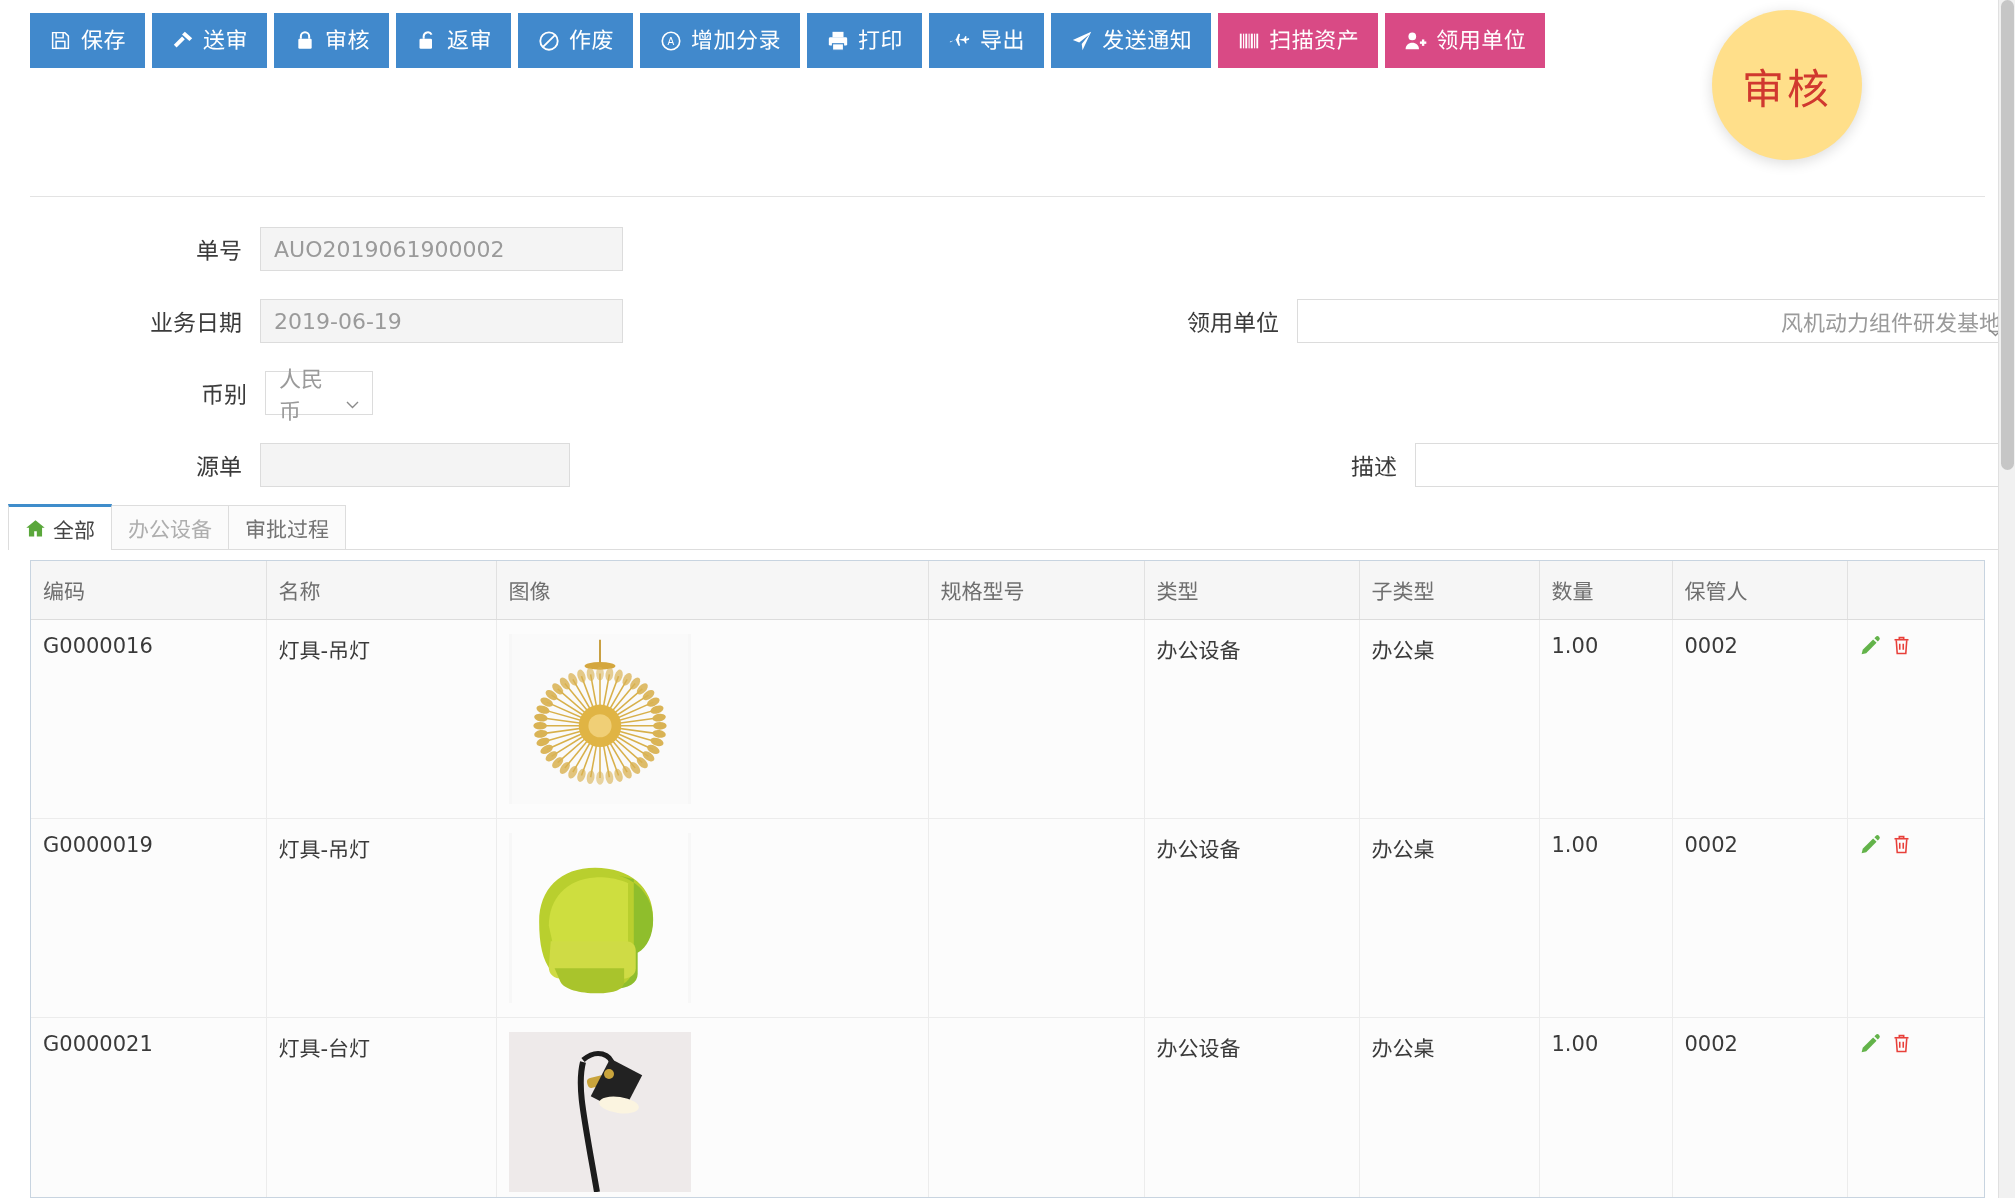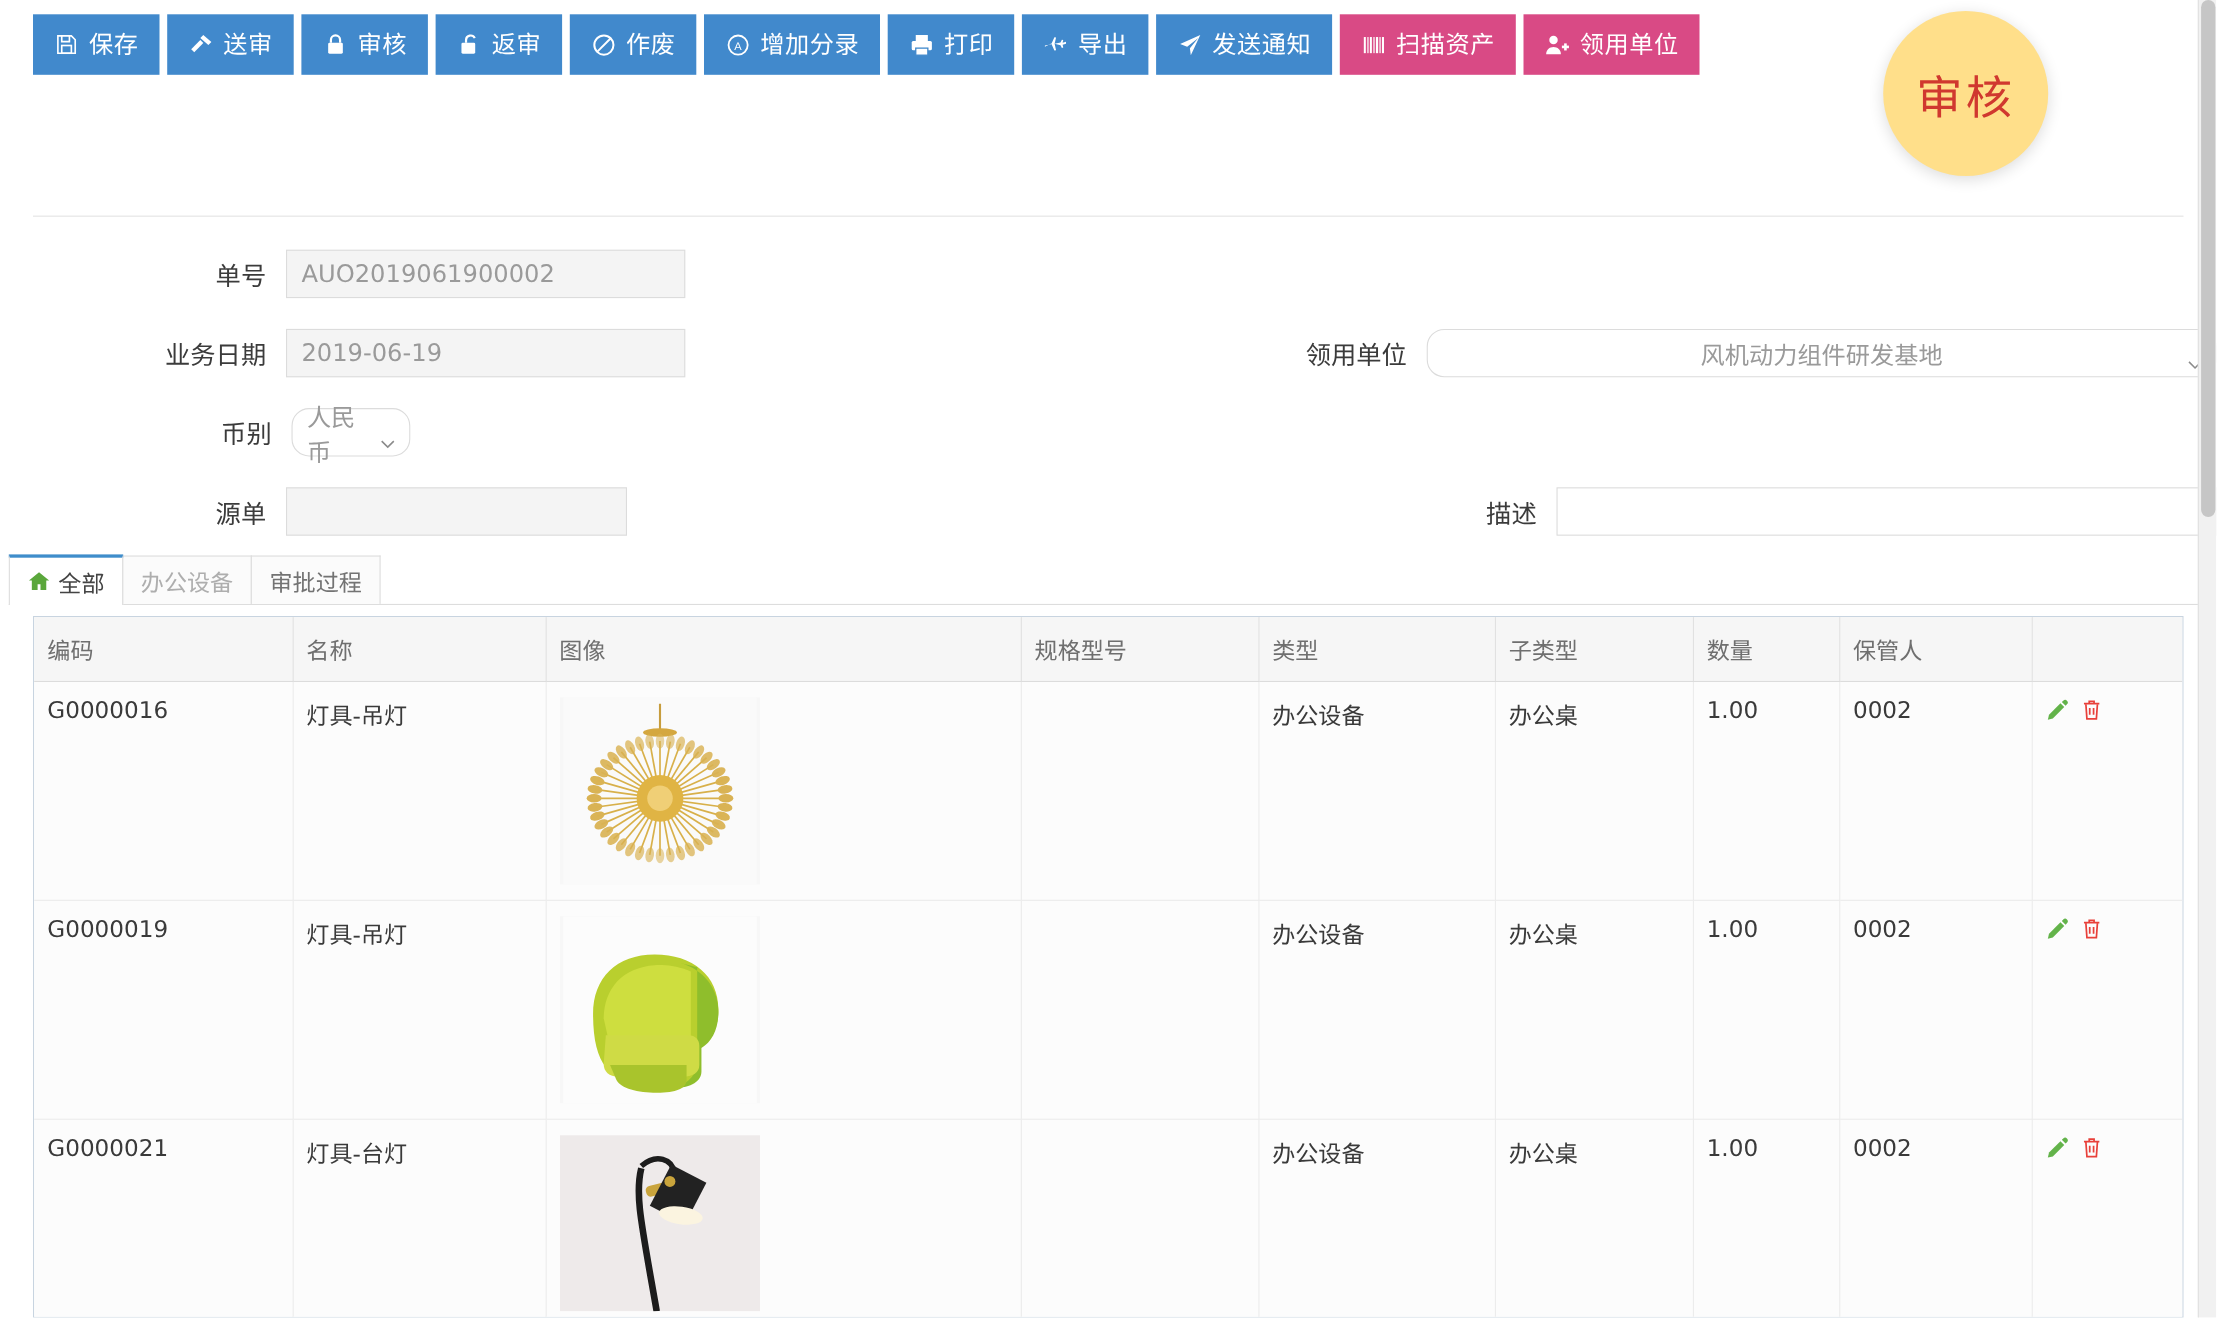--- a/index.html
+++ b/index.html
@@ -127,22 +127,21 @@
   .fld.w-docno { width: 363px; }
   .fld.w-date  { width: 363px; }
   .fld.w-owner { width: 727px; }
   .fld.w-src   { width: 310px; }
   .fld.w-unit  { width: 718px; }
   .fld.w-cur   { width: 108px; }
   .fld.w-desc  { width: 600px; background:#ffffff; }
 
   .select-like {
     position: relative;
-    justify-content: center;
-    border-radius: 16px;
+    justify-content: flex-end;
   }
   .select-like .caret {
     position: absolute;
     right: 12px;
     top: 50%;
     transform: translateY(-50%);
     width: 13px;
     height: 8px;
     color: #8b8b8b;
   }

